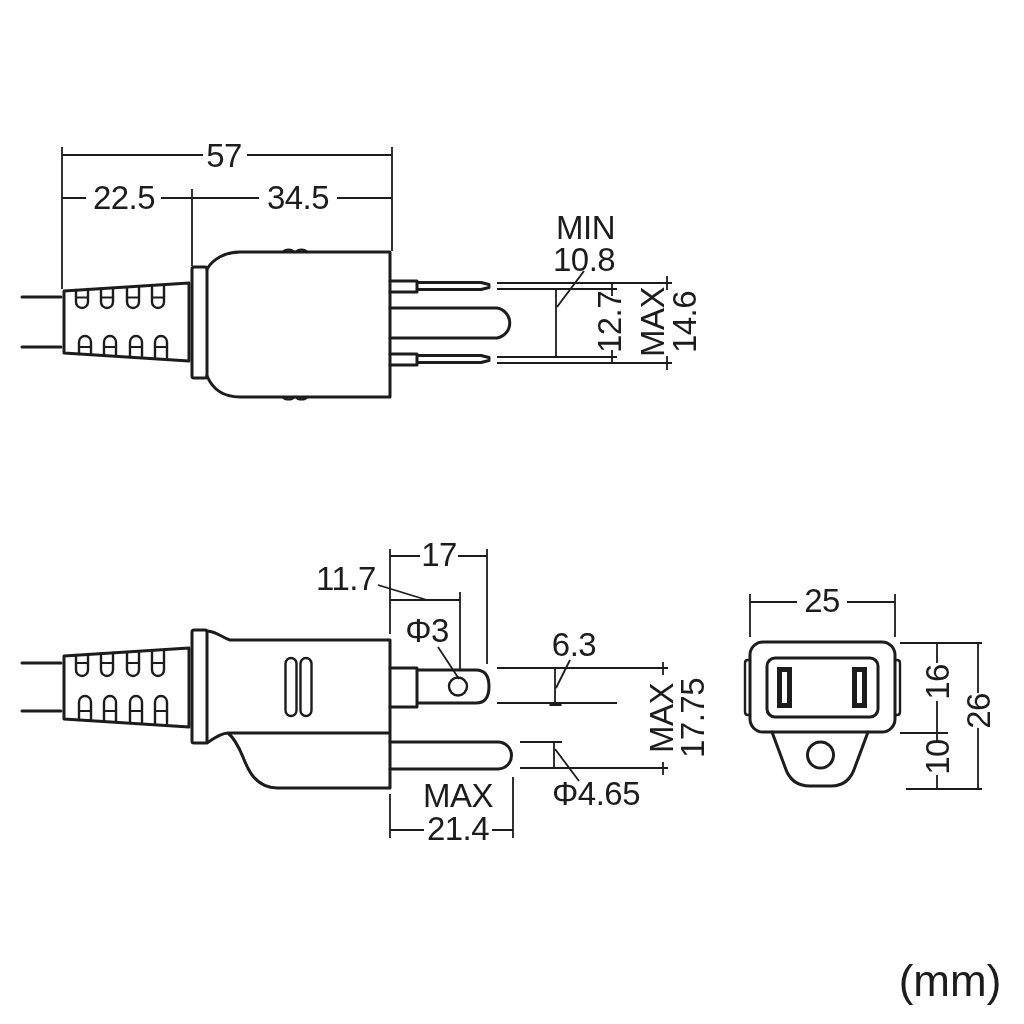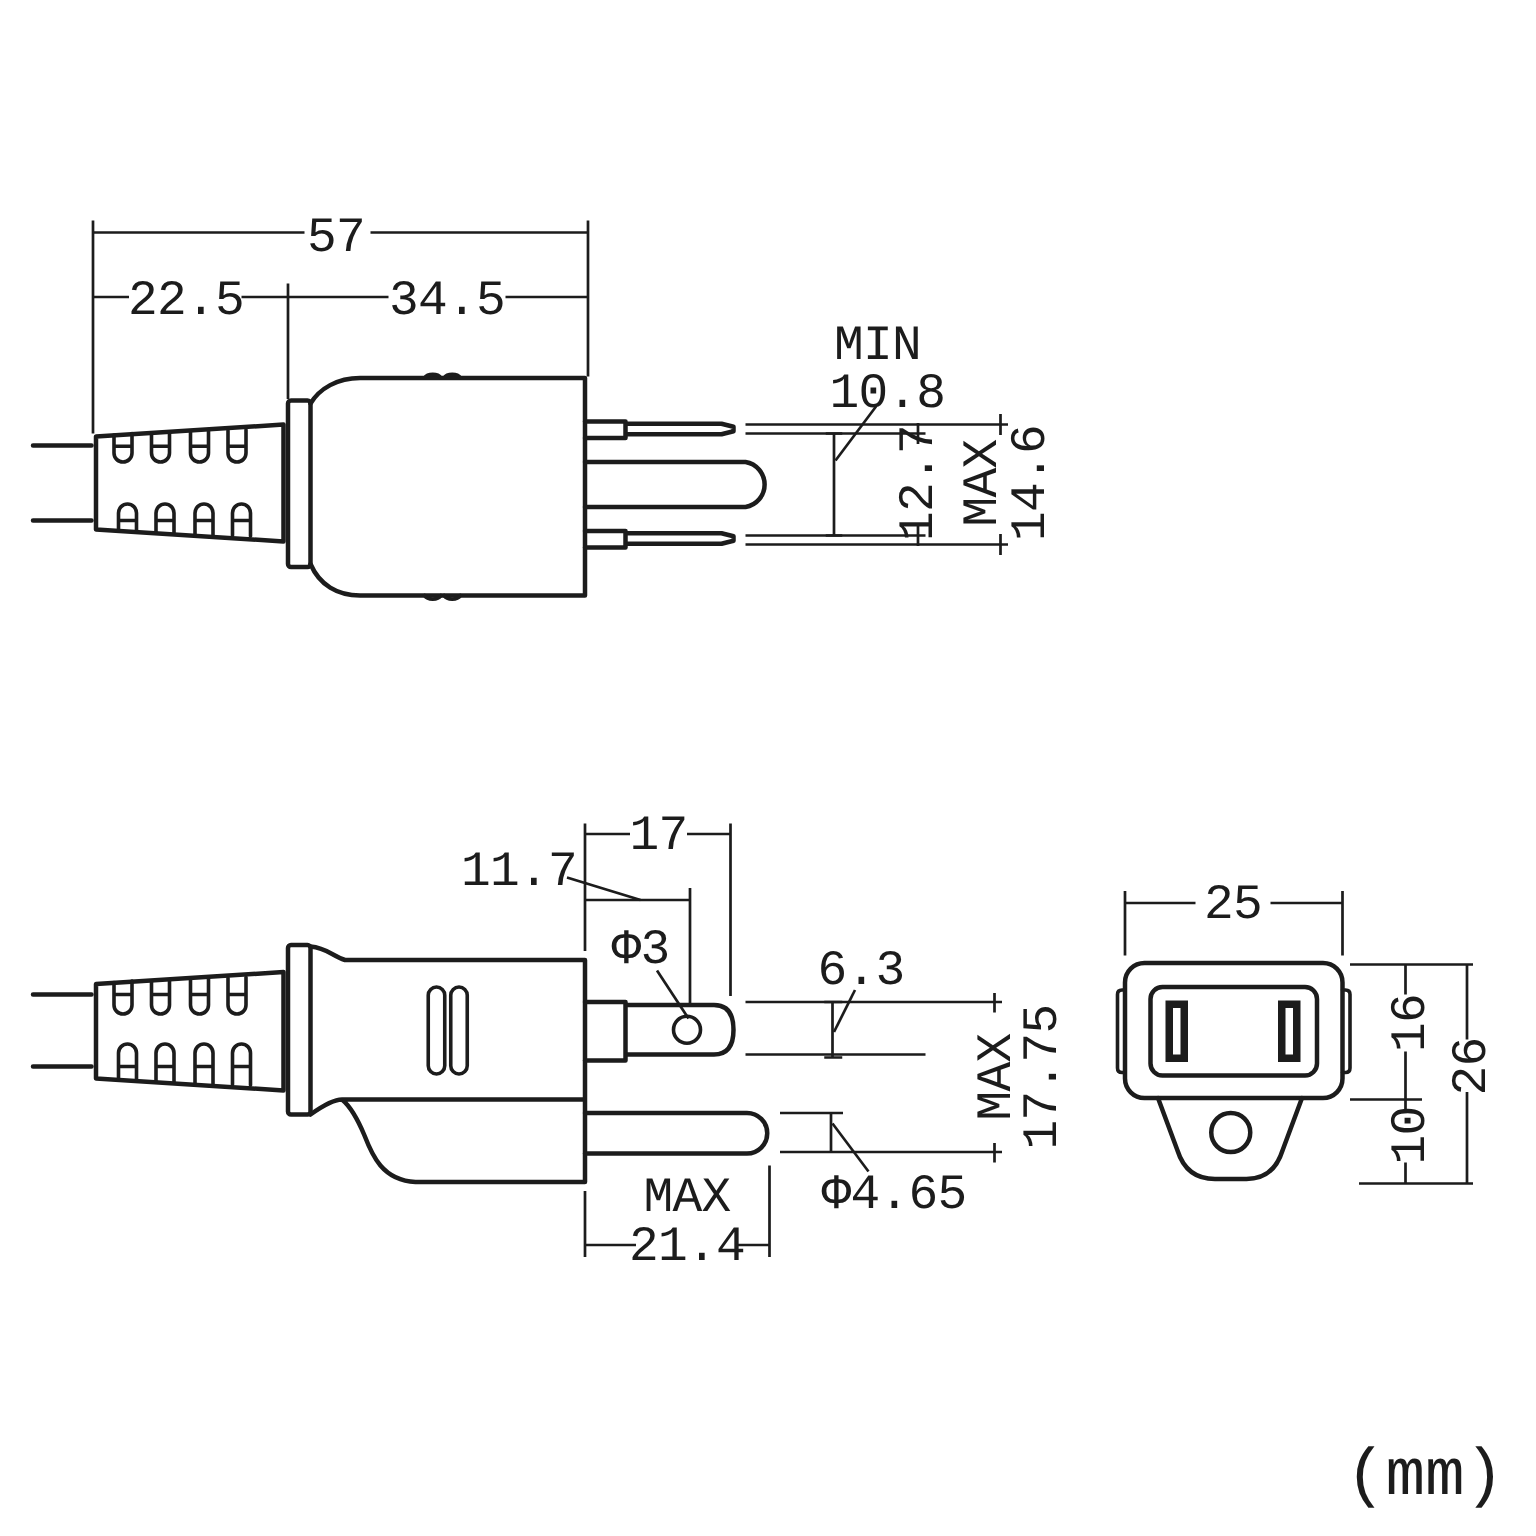--- a/index.html
+++ b/index.html
@@ -1,16 +1,16 @@
 <!DOCTYPE html>
 <html><head>
 <meta charset="utf-8">
 <style>
   html,body{margin:0;padding:0;background:#ffffff;}
-  .stage{width:1024px;height:1024px;position:relative;background:#ffffff;font-family:Liberation Mono, monospace;}
+  .stage{width:1024px;height:1024px;position:relative;background:#ffffff;font-family:Liberation Sans, sans-serif;}
   svg{display:block;}
   .outline{fill:none;stroke:#1c1c1c;stroke-width:3;stroke-linejoin:round;stroke-linecap:round;}
   .outline-thin{fill:none;stroke:#1c1c1c;stroke-width:2.4;stroke-linejoin:round;stroke-linecap:round;}
   .innerline{fill:none;stroke:#1c1c1c;stroke-width:2.2;stroke-linecap:butt;}
   .dim{fill:none;stroke:#1c1c1c;stroke-width:1.8;stroke-linecap:butt;}
   .slotthick{fill:none;stroke:#1c1c1c;stroke-width:5;}
   .dimtext{fill:#1c1c1c;font-size:33px;letter-spacing:-0.5px;}
   .unittext{fill:#1c1c1c;font-size:44px;}
   .anch-mid{text-anchor:middle;}
   .anch-start{text-anchor:start;}

